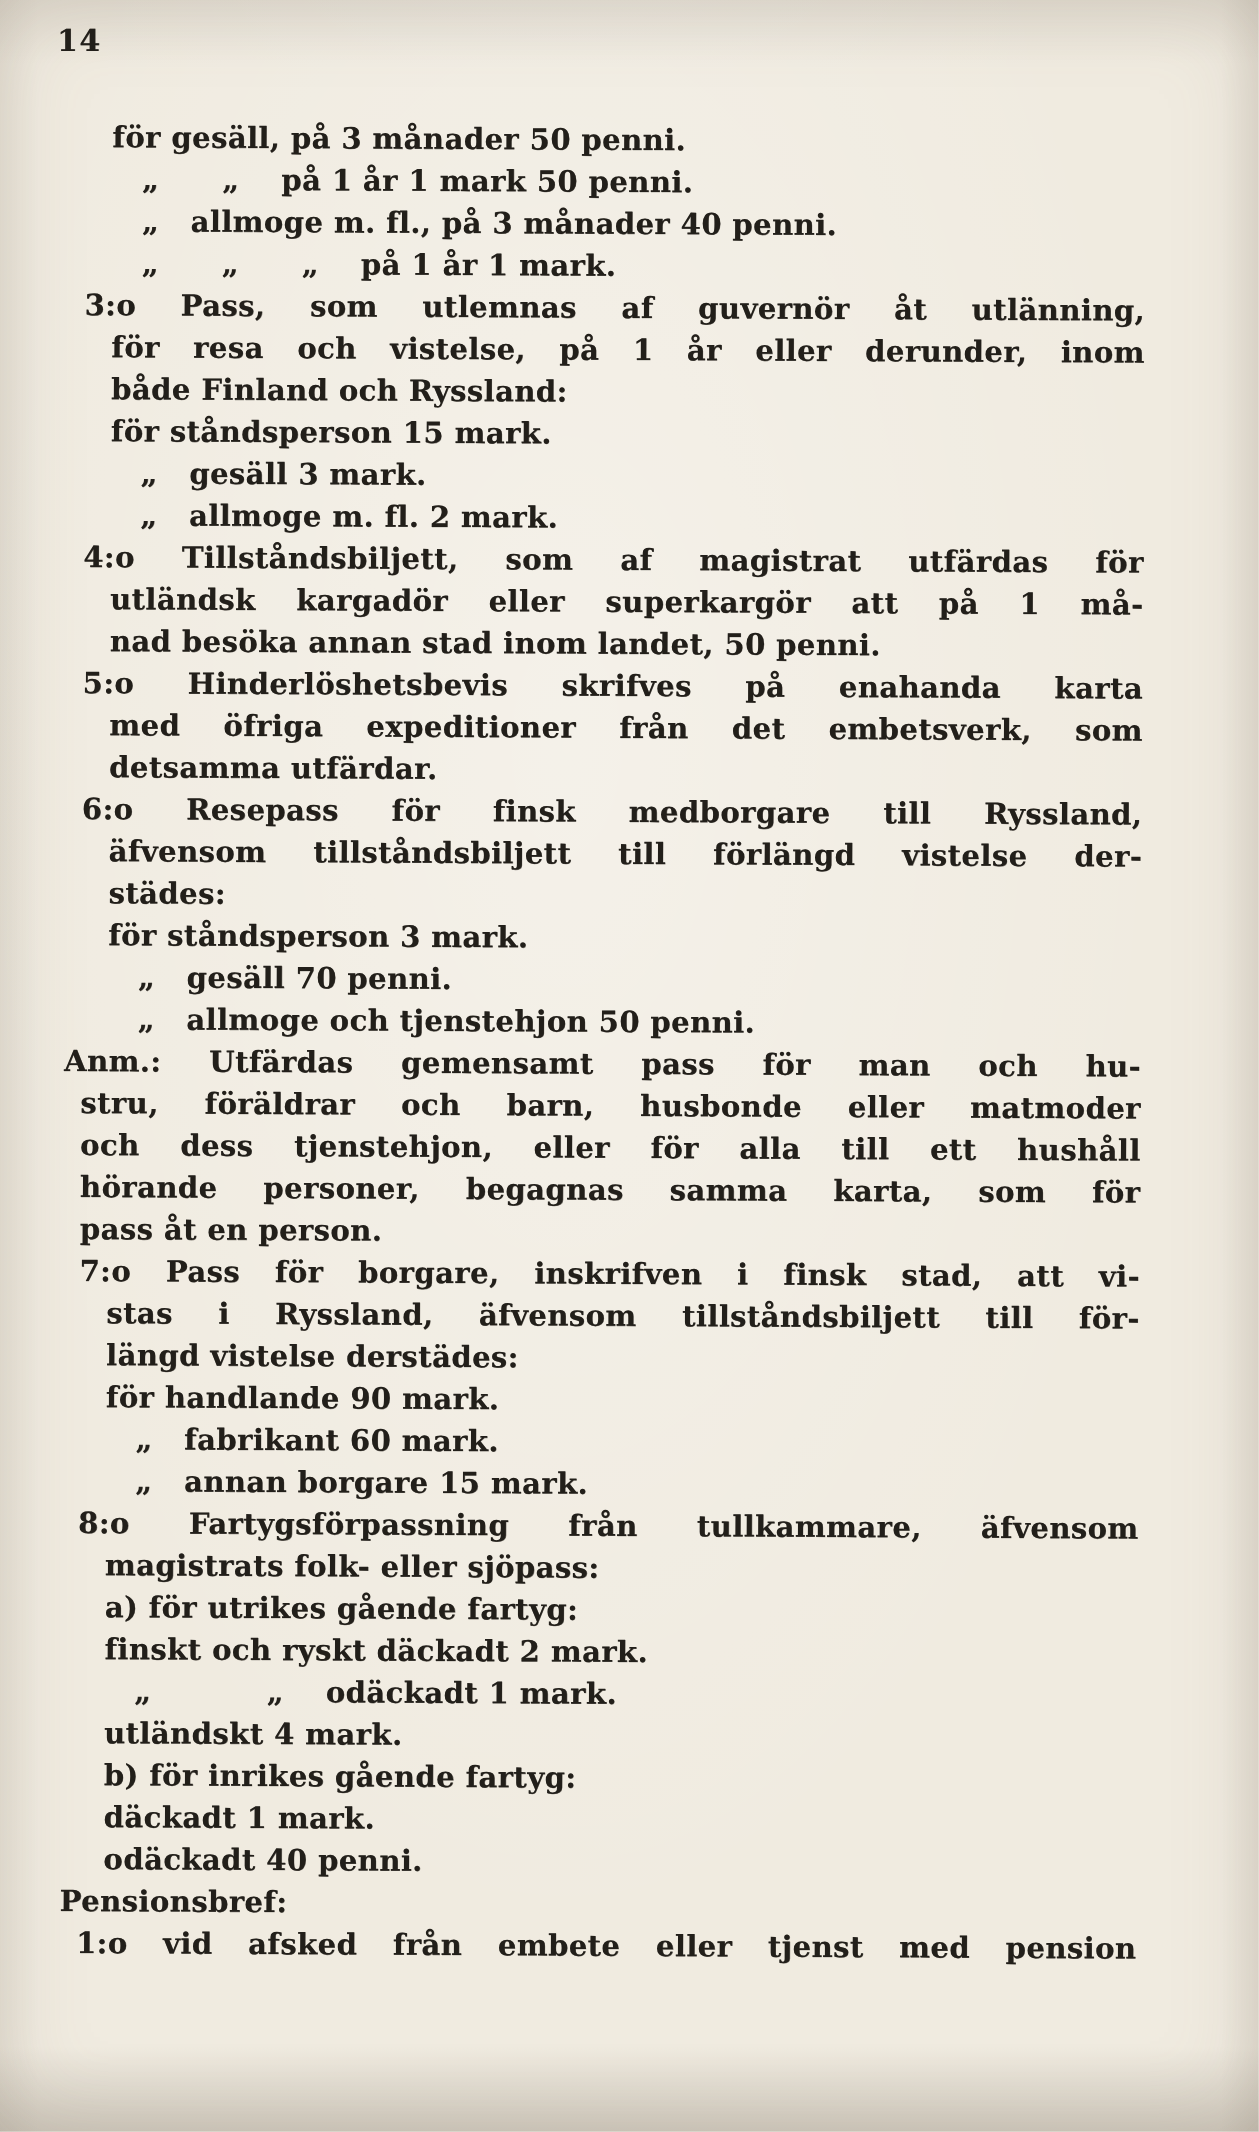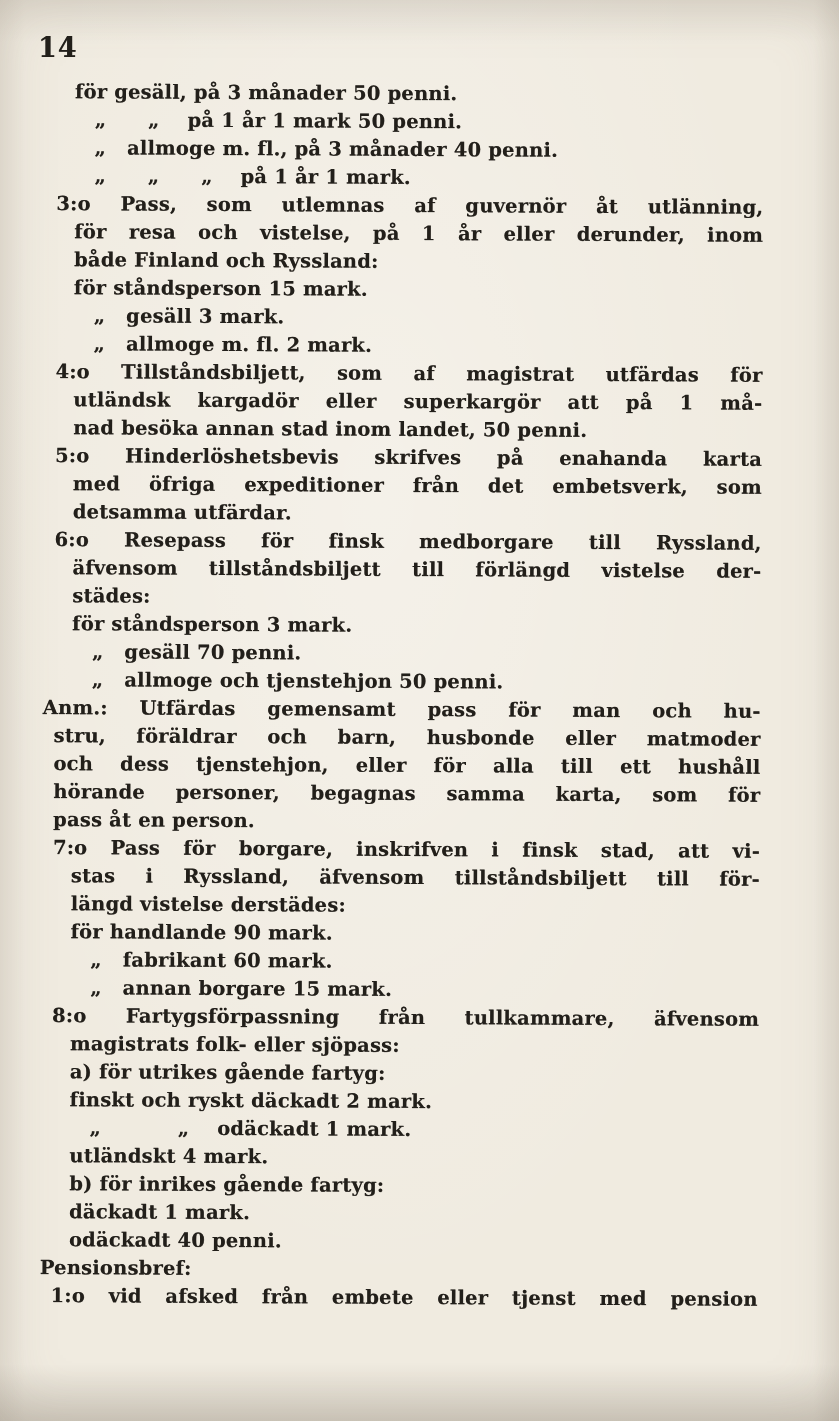--- a/index.html
+++ b/index.html
@@ -19,22 +19,22 @@
     background:
       radial-gradient(ellipse at 45% 35%, rgba(255,255,255,0.30), rgba(255,255,255,0) 62%),
       linear-gradient(to bottom, rgba(110,100,85,0.10) 0%, rgba(0,0,0,0) 3%, rgba(0,0,0,0) 96%, rgba(95,85,70,0.22) 100%),
       linear-gradient(to right, rgba(110,100,85,0.07) 0%, rgba(0,0,0,0) 3%, rgba(0,0,0,0) 97%, rgba(110,100,85,0.10) 100%),
       #f0ebe0;
     box-shadow: inset 0 0 60px rgba(120,108,90,0.18);
   }
   .page-number {
     position: absolute;
     left: 38px;
-    top: 32px;
-    font-size: 27px;
+    top: 15px;
+    font-size: 20px;
     font-weight: bold;
     color: #221f1a;
     letter-spacing: 1px;
     text-shadow: 0.2px 0.2px 0 rgba(34,30,24,0.6);
   }
   .text-block {
     position: absolute;
     left: 46px;
     top: 78px;
     width: 718px;

